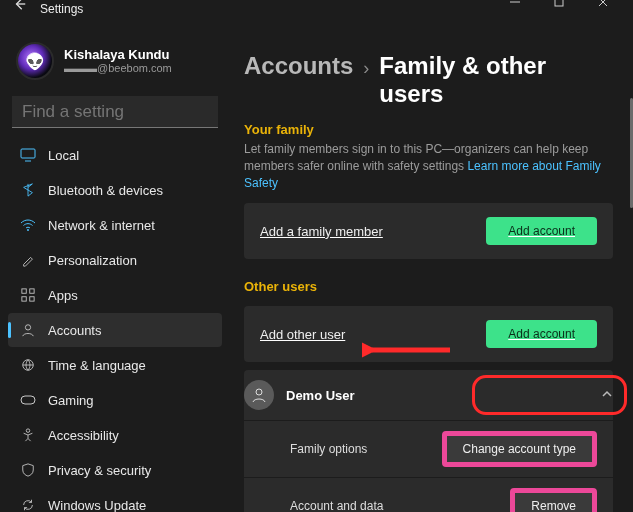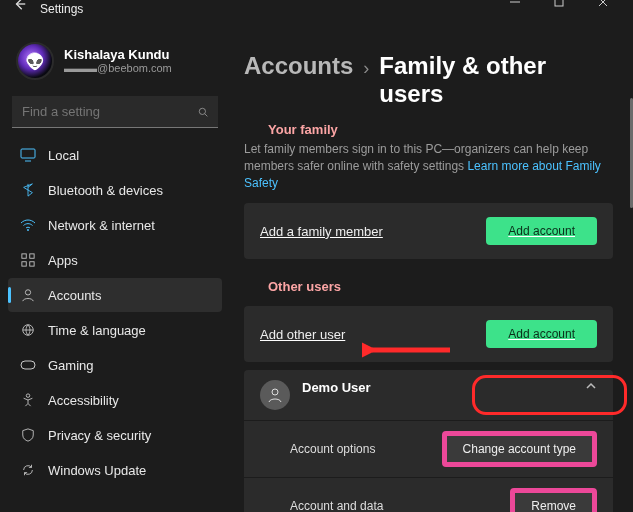--- a/index.html
+++ b/index.html
@@ -11,41 +11,41 @@
   .win-btn { width: 44px; height: 28px; display: flex; align-items: center; justify-content: center; color: #ccc; }
   .app { display: flex; height: calc(100% - 32px); }
   .sidebar { width: 230px; padding: 4px 6px; }
   .userrow { display: flex; align-items: center; padding: 6px 10px 12px 10px; gap: 10px; }
   .avatar { width: 38px; height: 38px; border-radius: 50%; background: radial-gradient(circle at 40% 40%, #b578ff 0%, #5f2bb8 40%, #0a0a12 70%); border: 2px solid #2b2b2b; display:flex;align-items:center;justify-content:center;}
   .avatar span { font-size:16px; filter: grayscale(1) brightness(2);}
   .userinfo { line-height: 1.2; }
   .un { font-size: 13px; font-weight: 600; color: #fff; }
   .um { font-size: 11px; color: #9a9a9a; }
   .searchbox { margin: 4px 6px 10px 6px; background: #2a2a2a; border-bottom: 1px solid #777; height: 32px; display: flex; align-items: center; padding: 0 10px; color: #bdbdbd; }
-  .searchbox input { background: transparent; border: none; outline: none; color: #bdbdbd; flex: 1; font-size: 13px; }
+  .searchbox input { background: transparent; border: none; outline: none; color: #bdbdbd; flex: 1; font-size: 17px; }
   .nav { margin-top: 4px; }
   .nav-item { display: flex; align-items: center; gap: 12px; height: 34px; padding: 0 12px; margin: 1px 2px; border-radius: 4px; color: #e8e8e8; position: relative; }
   .nav-item.active { background: #2e2e2e; }
   .nav-item.active::before { content: ""; position: absolute; left: 0; top: 9px; bottom: 9px; width: 3px; background: #4cc2ff; border-radius: 2px; }
   .nav-icon { width: 16px; height: 16px; display: flex; align-items: center; justify-content: center; color: #4cc2ff; }
   .nav-icon.mono { color: #c8c8c8; }
   .main { flex: 1; padding: 10px 20px 0 14px; overflow: hidden; position: relative; }
   .crumbs { display: flex; align-items: baseline; gap: 10px; margin: 10px 0 14px 0; }
   .crumbs .a { font-size: 24px; font-weight: 600; color: #b8b8b8; }
   .crumbs .sep { font-size: 18px; color: #8a8a8a; }
   .crumbs .b { font-size: 24px; font-weight: 600; color: #fff; }
   .sect { margin-top: 4px; }
-  .sect-h { font-size: 13px; font-weight: 600; margin-bottom: 4px; color: #fca5a5; margin-left: 24px;}
+  .sect-h { font-size: 13px; font-weight: 600; margin-bottom: 4px; color: #eab308;}
   .sect-desc { font-size: 12px; color: #9c9c9c; line-height: 1.4; }
   .sect-desc a { color: #4cc2ff; text-decoration: none; }
   .card { background: #2b2b2b; border-radius: 4px; margin-top: 12px; padding: 14px 16px; display: flex; align-items: center; text-decoration: underline; }
   .card .label { font-size: 13px; color: #eee; flex: 1; }
   .btn-pri { background: #3de28a; color: #0b2e1a; font-size: 12px; font-weight: 500; padding: 7px 22px; border: none; border-radius: 4px; }
   .subcard { background: #2b2b2b; border-radius: 4px; margin-top: 8px; }
-  .subcard .hdr { display: flex; align-items: flex-start; padding: 10px 16px; gap: 12px; position: relative;}
+  .subcard .hdr { display: flex; align-items: center; padding: 10px 0; gap: 12px; position: relative;}
   .person-icon { width: 30px; height: 30px; border-radius: 50%; background: #5a5a5a; display: flex; align-items: center; justify-content: center; color: #ddd; }
   .pinfo { flex: 1; line-height: 1.2; }
   .pn { font-size: 13px; font-weight: 600; color: #fff; }
   .ps { font-size: 11px; color: #9a9a9a; }
   .chev { color: #bbb; }
   .optrow { border-top: 1px solid #1c1c1c; padding: 10px 16px 10px 46px; display: flex; align-items: center; }
   .optrow .lbl { flex: 1; font-size: 12px; color: #ddd; }
   .btn-sec { background: #3a3a3a; color: #eee; font-size: 12px; padding: 6px 16px; border: 5px solid #ec4899; border-radius: 4px; }
   .hl { position: absolute; pointer-events: none; }
   .hl-arrow { left: 362px; top: 338px; }
@@ -122,20 +122,28 @@
             <svg width="16" height="16" viewBox="0 0 16 16">
               <path d="M1 6c4-4 10-4 14 0M3.5 8.5c2.5-2.5 6.5-2.5 9 0M6 11c1-1 3-1 4 0" stroke="#4cc2ff" fill="none"></path>
               <circle cx="8" cy="13" r="1" fill="#4cc2ff"></circle>
             </svg>
           </span>
           <span>Network &amp; internet</span>
         </div>
       <div class="nav-item">
           <span class="nav-icon mono">
             <svg width="14" height="14" viewBox="0 0 16 16">
+              <path d="M3 13l8-8 2 2-8 8H3v-2z" stroke="#c8c8c8" fill="none"></path>
+            </svg>
+          </span>
+          <span>Personalization</span>
+        </div>
+      <div class="nav-item">
+          <span class="nav-icon mono">
+            <svg width="14" height="14" viewBox="0 0 16 16">
               <rect x="1" y="1" width="5" height="5" stroke="#c8c8c8" fill="none"></rect>
               <rect x="10" y="1" width="5" height="5" stroke="#c8c8c8" fill="none"></rect>
               <rect x="1" y="10" width="5" height="5" stroke="#c8c8c8" fill="none"></rect>
               <rect x="10" y="10" width="5" height="5" stroke="#c8c8c8" fill="none"></rect>
             </svg>
           </span>
           <span>Apps</span>
         </div>
       <div class="nav-item active">
           <span class="nav-icon mono">
@@ -227,21 +235,21 @@
               </svg>
             </div>
           <div class="pinfo">
             <div class="pn">Demo User</div>
           </div>
           <div class="chev"><svg width="12" height="12" viewBox="0 0 12 12">
                 <path d="M2 8l4-4 4 4" stroke="#bbb" fill="none" stroke-width="1.5"></path>
               </svg></div>
         </div>
         <div class="optrow">
-          <div class="lbl">Account options</div>
+          <div class="lbl">Family options</div>
           <button class="btn-sec">Change account type</button>
         </div>
         <div class="optrow">
           <div class="lbl">Account and data</div>
           <button class="btn-sec">Remove</button>
         </div>
       </div>
 
     </div>
   </div>

